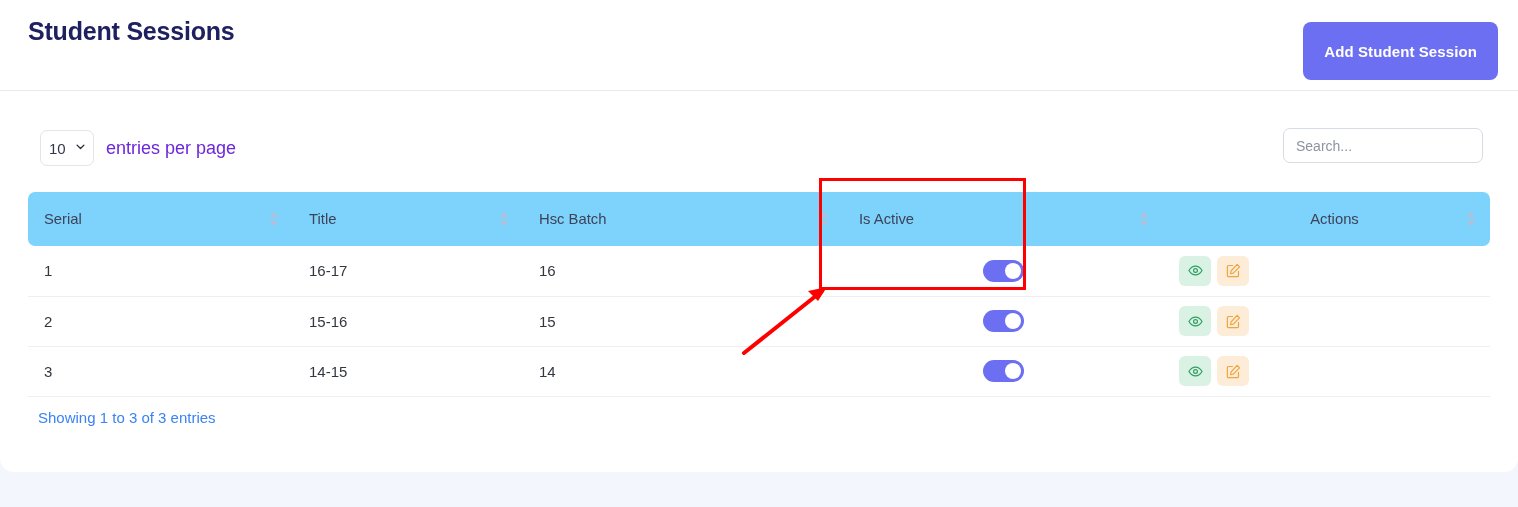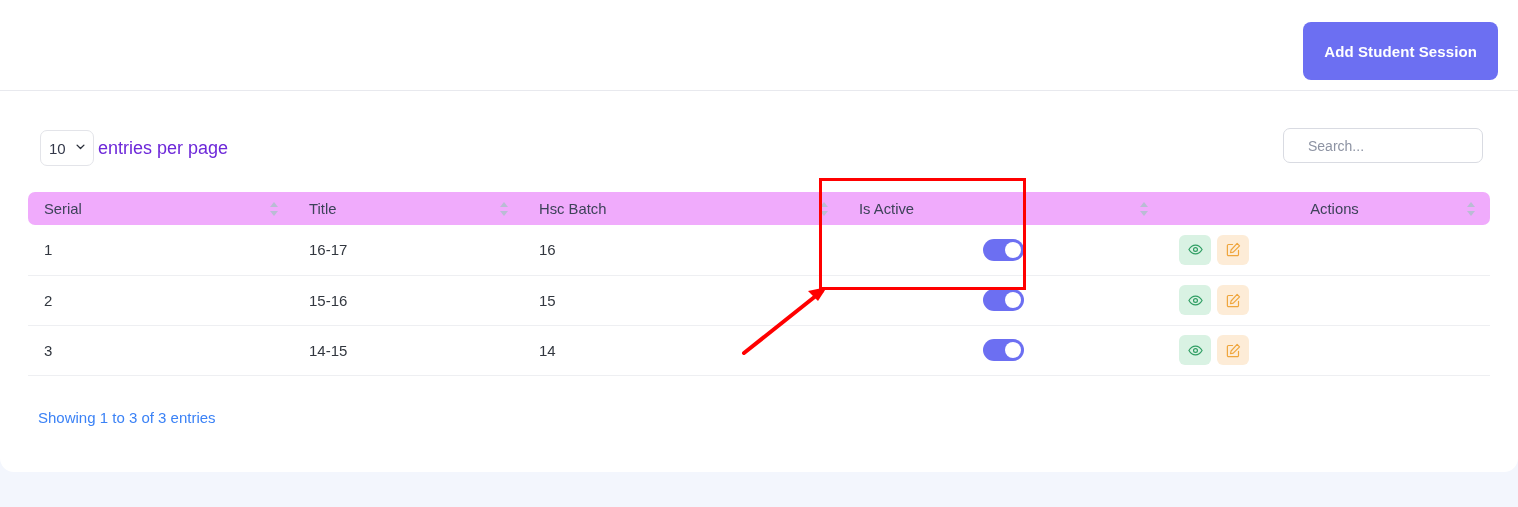--- a/index.html
+++ b/index.html
@@ -62,21 +62,21 @@
   
   .toolbar {
     position: relative;
     height: 66px;
   }
   .entries-wrap {
     position: absolute;
     left: 40px; top: 39px;
     display: flex;
     align-items: center;
-    gap: 4px;
+    gap: 12px;
   }
   .entries-select {
     appearance: none;
     -webkit-appearance: none;
     background: #ffffff;
     border: 1px solid #e3e4e9;
     border-radius: 7px;
     height: 36px;
     width: 54px;
     padding: 0 8px;
@@ -94,37 +94,37 @@
   }
   .entries-label { font-size: 18px; color: #6d28d9; text-align: center; }
 
   .search-input {
     position: absolute;
     right: 35px; top: 37px;
     width: 200px;
     height: 35px;
     border: 1px solid #d9dbe2;
     border-radius: 7px;
-    padding: 0 24px;
+    padding: 0 12px;
     font-size: 14px;
     color: #701a75;
     font-family: "Liberation Sans", sans-serif;
     background: #fff;
     outline: none;
   }
   .search-input::placeholder { color: #8d93a3; }
 
   
   .table-wrap {
     position: absolute;
     left: 28px; top: 192px;
     width: 1462px;
   }
   table { border-collapse: collapse; width: 1462px; table-layout: fixed; }
-  thead tr { background: #f0abfc; height: 33px; }
+  thead tr { background: #7dd3fc; height: 54px; }
   thead th:first-child { border-top-left-radius: 7px; border-bottom-left-radius: 7px; }
   thead th:last-child  { border-top-right-radius: 7px; border-bottom-right-radius: 7px; text-align: center; }
   thead th {
     text-align: left;
     font-size: 14.8px;
     font-weight: normal;
     color: #3d4259;
     padding: 0 0 0 16px;
     position: relative;
     cursor: pointer;
@@ -193,20 +193,21 @@
   .anno-arrow { position: absolute; left: 730px; top: 275px; pointer-events: none; }
 </style>
 </head>
 <body>
 
 <div id="root">
 
   <div class="card">
 
     <div class="card-header">
+      <div class="page-title">Student Sessions</div>
       <button class="add-btn">Add Student Session</button>
     </div>
 
     <div class="toolbar">
       <div class="entries-wrap">
         <span class="select-shell">
           <select class="entries-select">
             <option>10</option>
           </select>
           <svg class="select-caret" viewBox="0 0 10 7">

